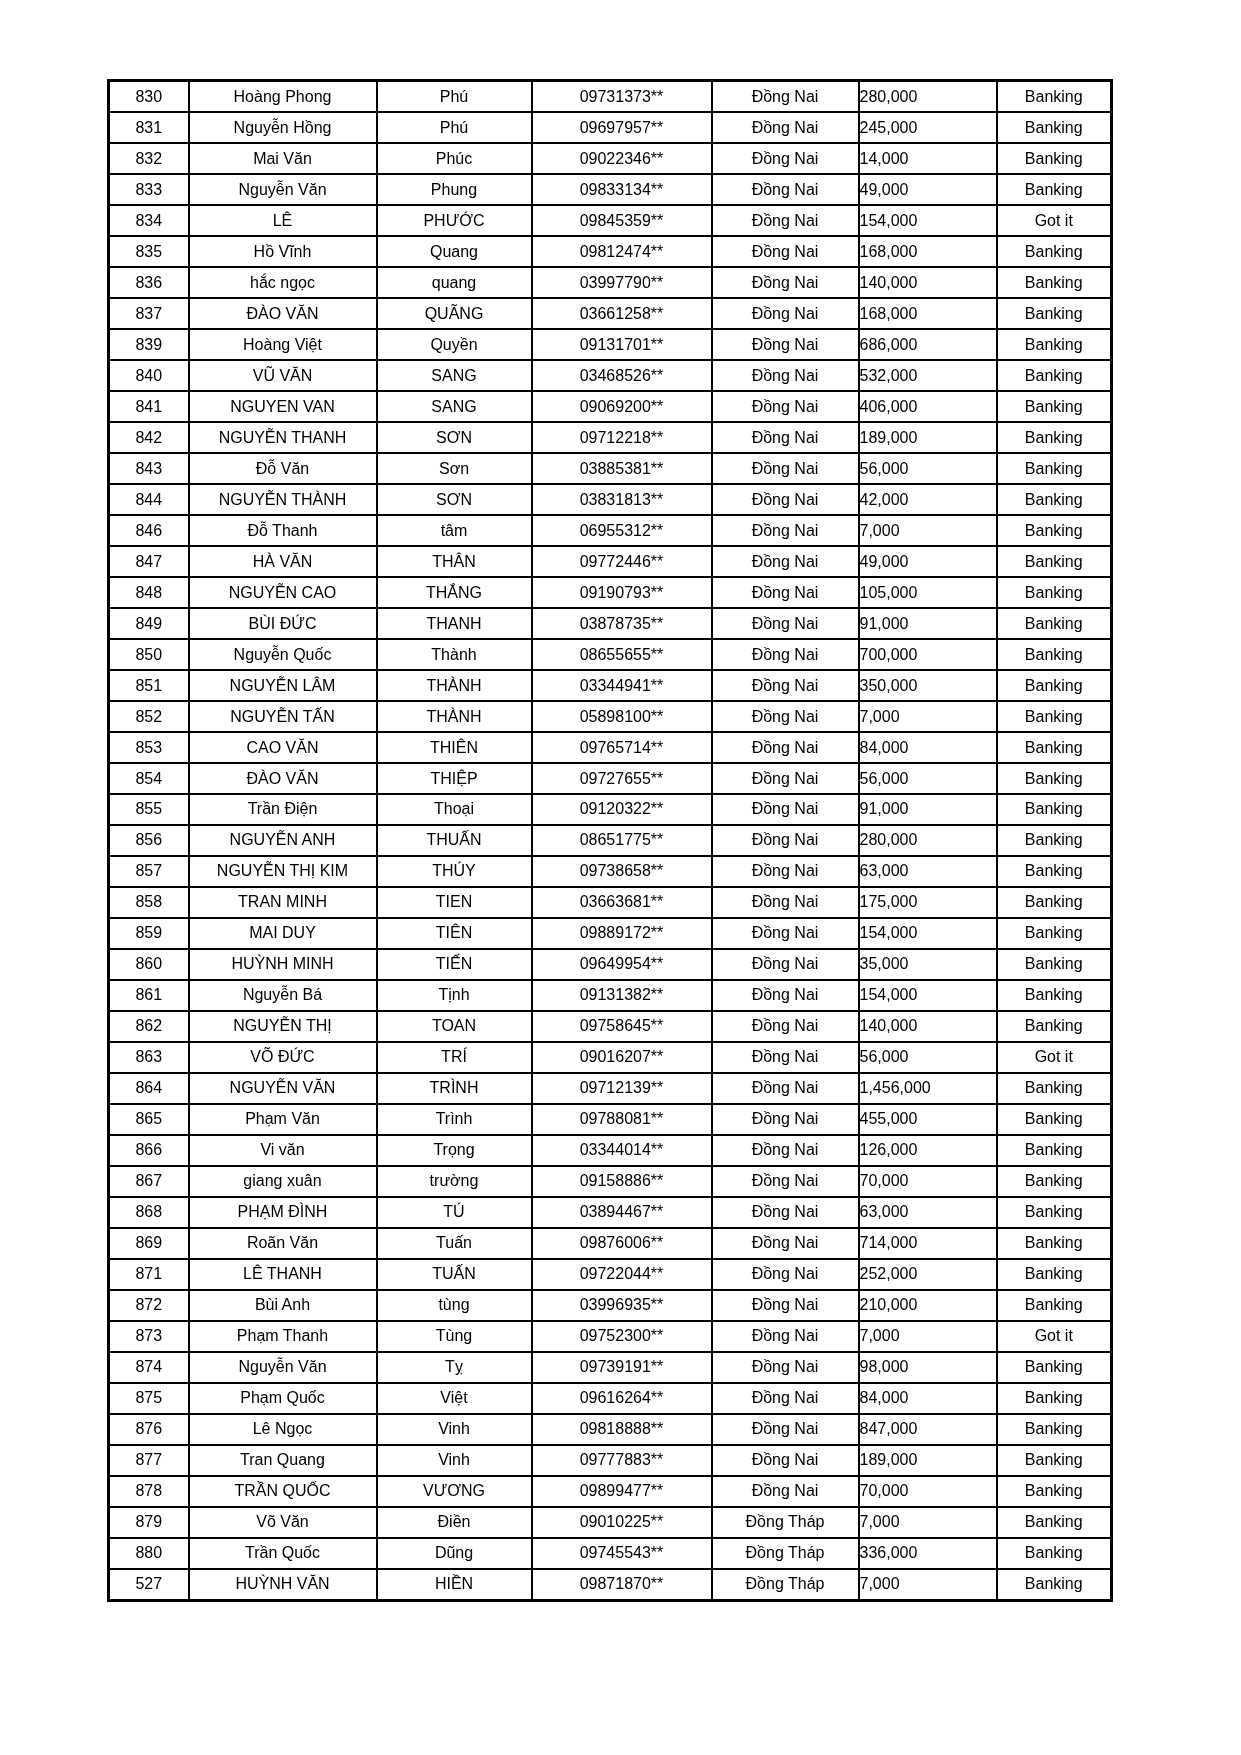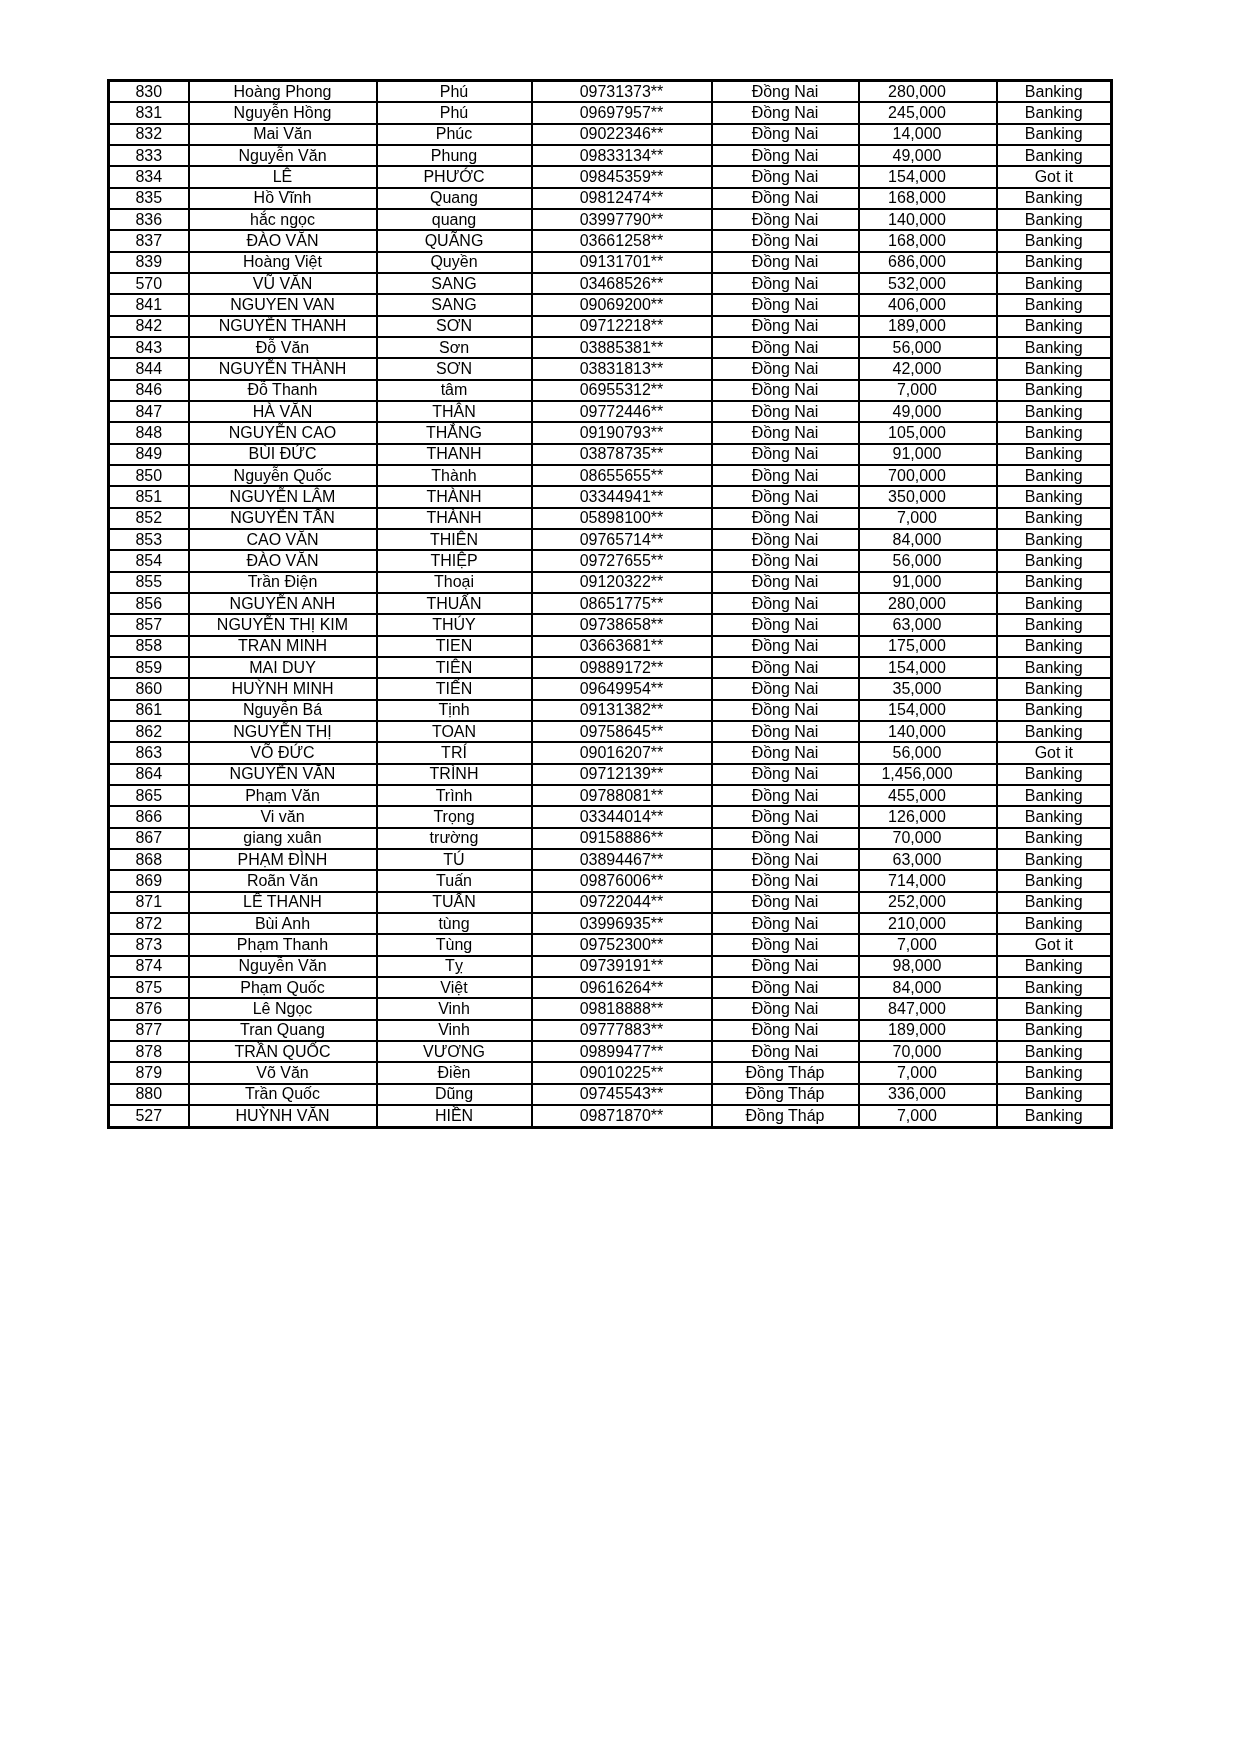--- a/index.html
+++ b/index.html
@@ -17,37 +17,37 @@
   .page {
     position: absolute;
     inset: 0;
     background: #ffffff;
   }
   table.data-table {
     position: absolute;
     left: 107px;
     top: 79px;
     width: 1003px;
-    height: 1050px;
+    height: 1523px;
     border-collapse: collapse;
     table-layout: fixed;
     border: 3px solid #000000;
     font-size: 16px;
     line-height: 1;
   }
   table.data-table td {
     border: 2px solid #000000;
     padding: 0;
     text-align: center;
     vertical-align: middle;
     white-space: nowrap;
     overflow: hidden;
   }
   table.data-table td.c-amount {
-    text-align: center;
+    text-align: left;
     padding-right: 21px;
   }
 </style>
 </head>
 <body>
 
 <div class="page">
   <table class="data-table">
     <colgroup>
       <col style="width:80px">
@@ -134,21 +134,21 @@
         <tr>
           <td class="c-id">839</td>
           <td class="c-first">Hoàng Việt</td>
           <td class="c-last">Quyền</td>
           <td class="c-phone">09131701**</td>
           <td class="c-prov">Đồng Nai</td>
           <td class="c-amount">686,000</td>
           <td class="c-status">Banking</td>
         </tr>
         <tr>
-          <td class="c-id">570</td>
+          <td class="c-id">840</td>
           <td class="c-first">VŨ VĂN</td>
           <td class="c-last">SANG</td>
           <td class="c-phone">03468526**</td>
           <td class="c-prov">Đồng Nai</td>
           <td class="c-amount">532,000</td>
           <td class="c-status">Banking</td>
         </tr>
         <tr>
           <td class="c-id">841</td>
           <td class="c-first">NGUYEN VAN</td>

